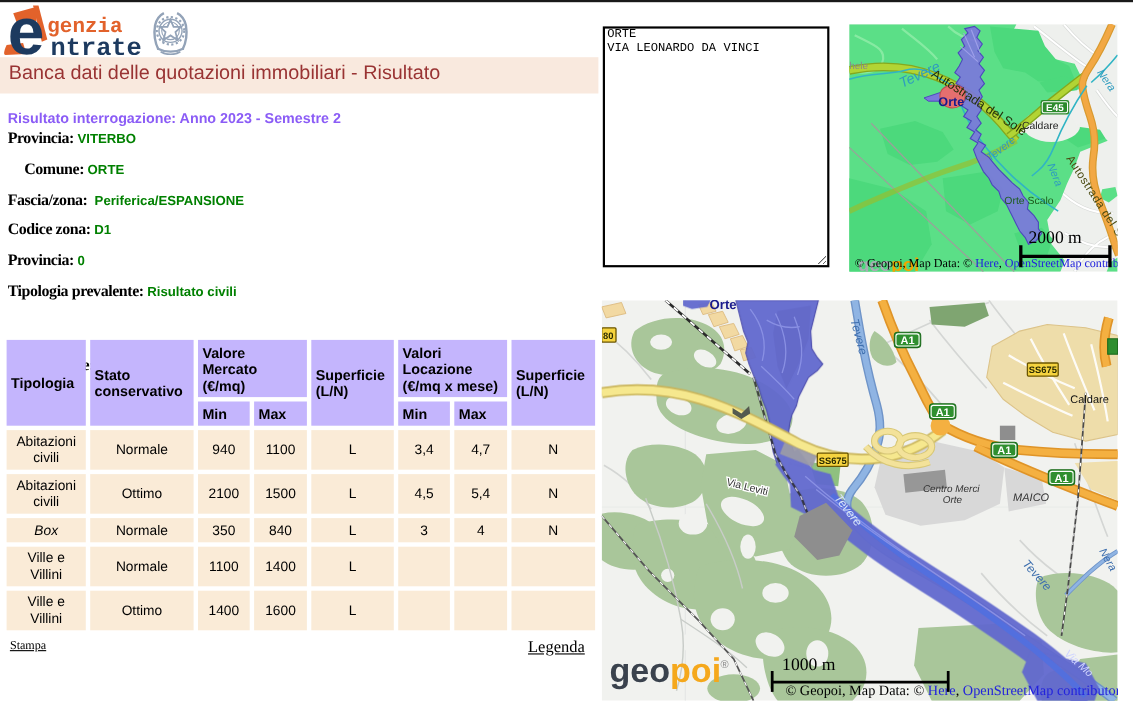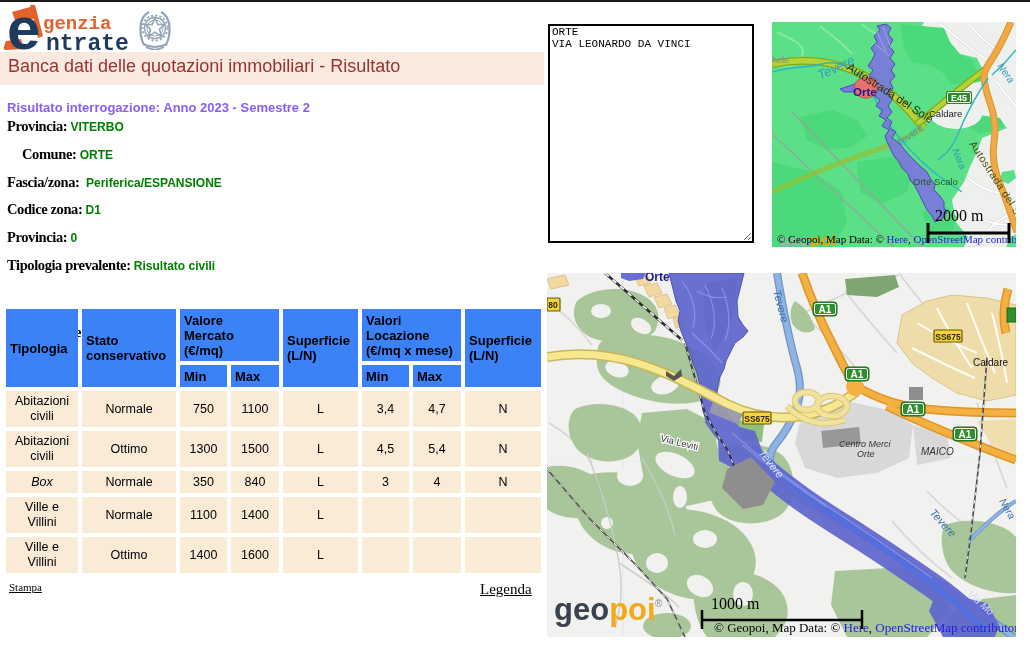--- a/index.html
+++ b/index.html
@@ -3,21 +3,21 @@
 <meta charset="utf-8">
 <style>
   html,body{margin:0;padding:0;background:#fff;}
   body{width:1030px;height:653px;position:relative;overflow:hidden;font-family:"Liberation Sans",sans-serif;}
   .abs{position:absolute;}
   .lbl{font-family:"Liberation Serif",serif;font-weight:bold;font-size:14.5px;letter-spacing:-0.4px;color:#000;}
   .val{font-family:"Liberation Sans",sans-serif;font-weight:bold;font-size:12px;color:#008000;}
   table{border-collapse:separate;border-spacing:4px;}
   td,th{font-size:12.5px;line-height:15px;}
   th{font-size:13px;}
-  th{background:#3b82f6;font-weight:bold;text-align:left;vertical-align:middle;padding:2px 4px;}
+  th{background:#c4b5fd;font-weight:bold;text-align:left;vertical-align:middle;padding:2px 4px;}
   td{background:#faebd7;text-align:center;vertical-align:middle;padding:2px;}
 </style>
 </head>
 <body>
 
 <div class="abs" style="left:0;top:0;width:1030px;height:2px;background:#1a1a1a;"></div>
 
 <div class="abs" id="logo" style="left:0;top:4px;width:180px;height:46px;">
 <svg width="180" height="46" viewBox="0 0 180 46">
 
@@ -79,31 +79,31 @@
  </tr>
  <tr>
   <th style="height:18px;">Min</th>
   <th>Max</th>
   <th>Min</th>
   <th>Max</th>
  </tr>
  <tr>
           <td style="height:32px;">Abitazioni<br>civili</td>
           <td>Normale</td>
-          <td>750</td>
+          <td>940</td>
           <td>1100</td>
           <td>L</td>
           <td>3,4</td>
           <td>4,7</td>
           <td>N</td>
         </tr>
  <tr>
           <td style="height:32px;">Abitazioni<br>civili</td>
           <td>Ottimo</td>
-          <td>1300</td>
+          <td>2100</td>
           <td>1500</td>
           <td>L</td>
           <td>4,5</td>
           <td>5,4</td>
           <td>N</td>
         </tr>
  <tr>
           <td style="height:18px;font-style:italic;">Box</td>
           <td>Normale</td>
           <td>350</td>

